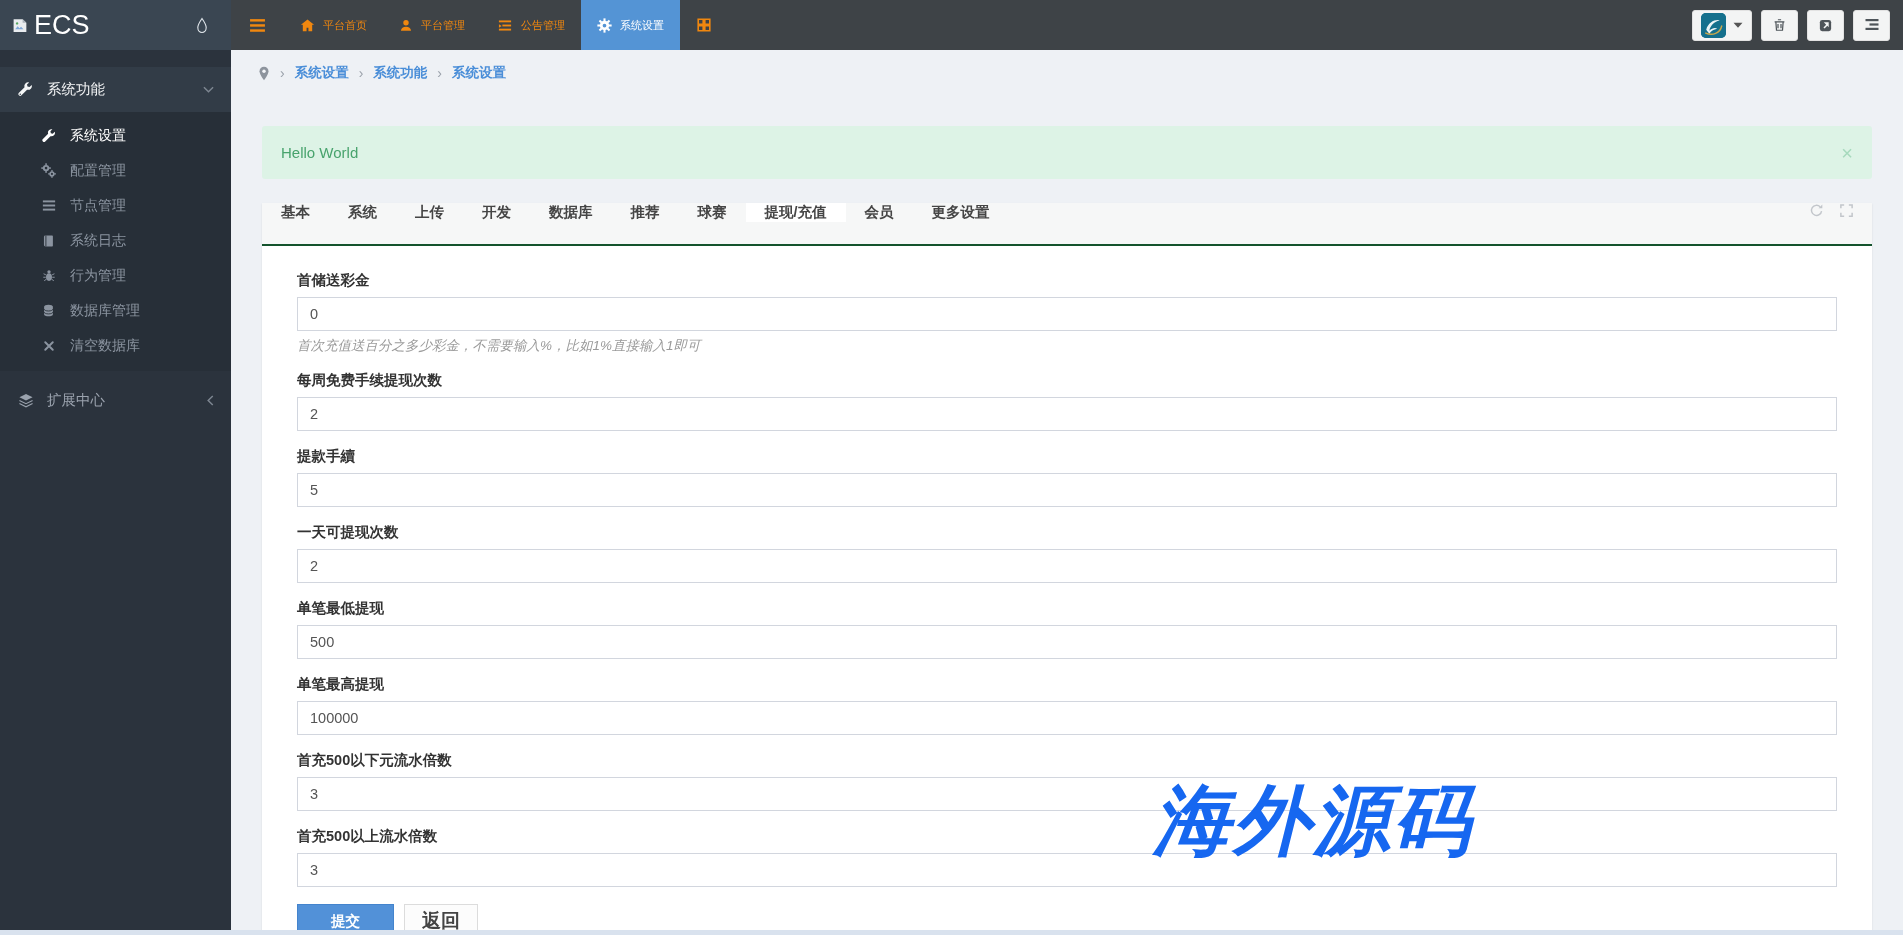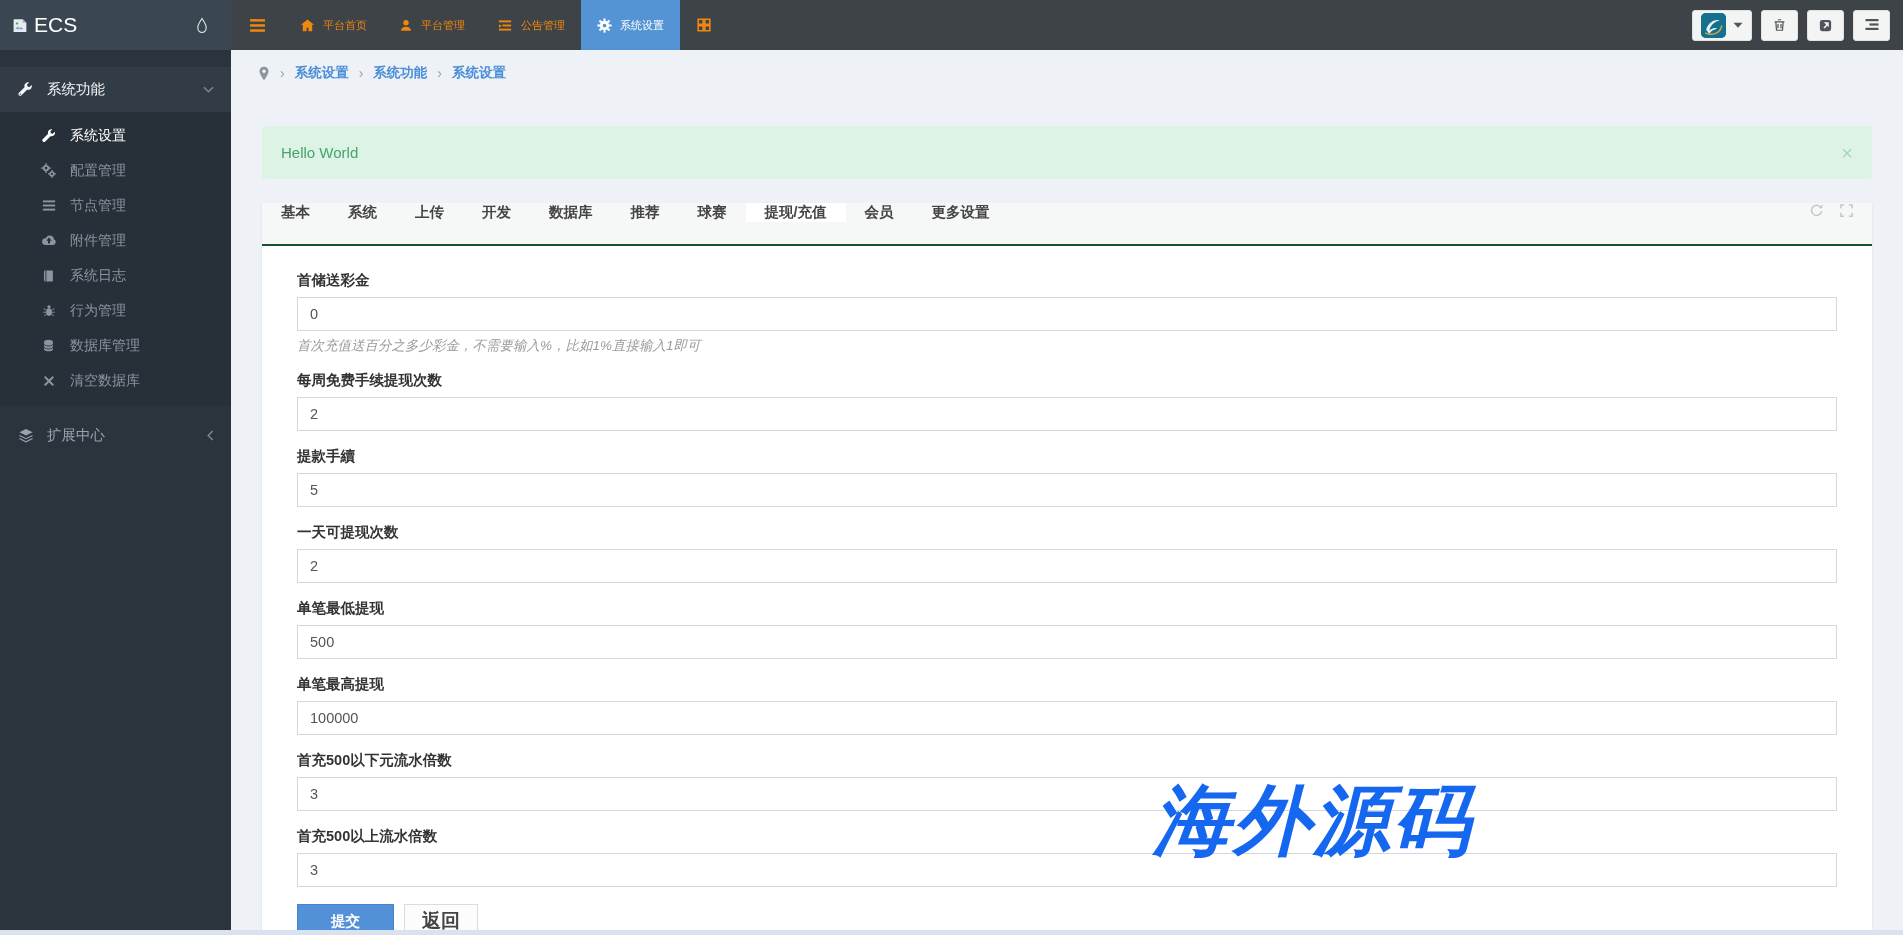--- a/index.html
+++ b/index.html
@@ -4,21 +4,21 @@
 <style>
   * { margin:0; padding:0; box-sizing:border-box; }
   html,body { width:1903px; height:935px; overflow:hidden;
     font-family:"Liberation Sans","DejaVu Sans",sans-serif; background:#eef1f5; }
   svg { display:block; }
 
   
   .hdr { position:absolute; top:0; left:0; right:0; height:50px; display:flex; z-index:20; }
   .logo { width:231px; background:#3a4652; color:#fff; display:flex; align-items:center;
     padding:0 22px 0 12px; justify-content:space-between; }
-  .logo-left { display:flex; align-items:center; gap:5px; font-size:21px; color:#fff; }
+  .logo-left { display:flex; align-items:center; gap:5px; font-size:27px; color:#fff; }
   .logo-drop { color:#dfe5ea; }
   .nav { flex:1; background:#3e4347; display:flex; align-items:stretch; }
   .nav-btn { display:flex; align-items:center; gap:8px; padding:0 16px; color:#f0870f;
     font-size:11px; cursor:pointer; }
   .nav-btn.active { background:#5494d5; color:#fff; }
   .hamburger { padding:0 18px; display:flex; align-items:center; color:#f0870f; cursor:pointer; }
   .hdr-right { margin-left:auto; display:flex; align-items:center; gap:9px; padding-right:13px; }
   .tool-btn { height:31px; min-width:37px; background:#f3f4f4; border:1px solid #e2e2e2;
     border-radius:3px; display:flex; align-items:center; justify-content:center;
     color:#4e5459; cursor:pointer; }
@@ -249,29 +249,20 @@
     </div>
     <div class="side-item">
       <span class="side-icon">
         <svg width="14" height="13" viewBox="0 0 16 14" fill="currentColor">
             <rect x="1" y="1.2" width="14" height="2.2"></rect>
             <rect x="1" y="5.9" width="14" height="2.2"></rect>
             <rect x="1" y="10.6" width="14" height="2.2"></rect>
           </svg>
       </span>
       <span>节点管理</span>
-    </div>
-    <div class="side-item">
-      <span class="side-icon">
-        <svg width="16" height="13" viewBox="0 0 16 13" fill="currentColor">
-            <path d="M12.9 5.3a4.1 4.1 0 0 0-8-1A3.3 3.3 0 0 0 4 10.9h8.3a2.9 2.9 0 0 0 .6-5.6z"></path>
-            <path d="M8 3.6l2.7 3.1H9V9.4H7V6.7H5.3z" fill="#272f38"></path>
-          </svg>
-      </span>
-      <span>附件管理</span>
     </div>
     <div class="side-item">
       <span class="side-icon">
         <svg width="13" height="14" viewBox="0 0 16 16" fill="currentColor">
             <path d="M4.2 1.2h8.3c.5 0 .9.4.9.9v11.8c0 .5-.4.9-.9.9H4.2a1.8 1.8 0 0 1-1.8-1.8V3a1.8 1.8 0 0 1 1.8-1.8z"></path>
             <path d="M4.8 1.2v13.6" stroke="#272f38" stroke-width="1.1"></path>
           </svg>
       </span>
       <span>系统日志</span>
     </div>

